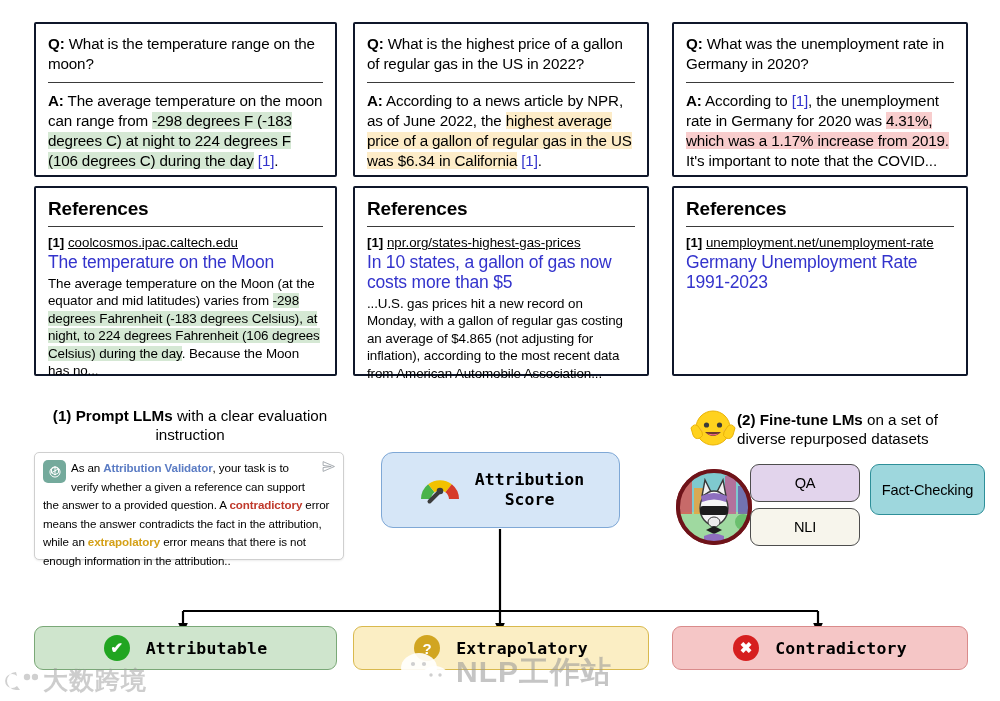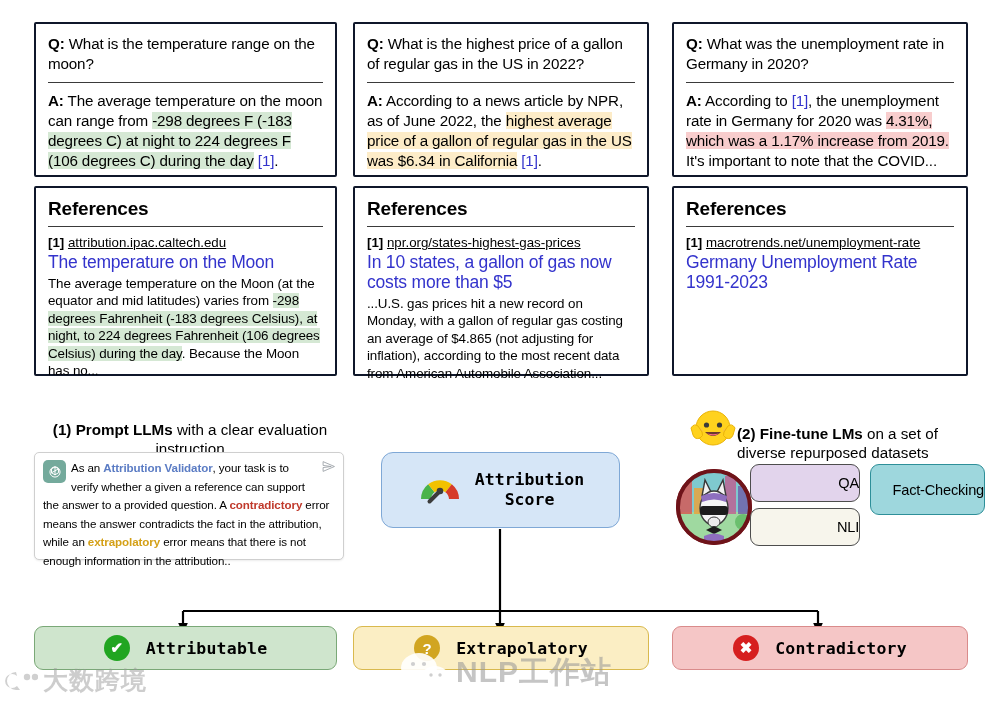--- a/index.html
+++ b/index.html
@@ -81,21 +81,20 @@
     margin: 0;
     letter-spacing: -0.1px;
   }
 
   
   .step-caption {
     position: absolute;
     font-size: 15.2px;
     line-height: 19px;
     text-align: center;
-    margin-top: 14px;
   }
   .step-caption .b { font-weight: bold; }
 
   
   #prompt-box {
     position: absolute;
     left: 34px;
     top: 452px;
     width: 310px;
     height: 108px;
@@ -160,21 +159,21 @@
   #llama-avatar {
     position: absolute;
     left: 673px; top: 466px;
     width: 82px; height: 82px;
   }
   .ds-tag {
     position: absolute;
     box-sizing: border-box;
     border-radius: 9px;
     border: 1.6px solid #4d4d4d;
-    display: flex; align-items: center; justify-content: flex-end;
+    display: flex; align-items: center; justify-content: center;
     font-size: 14.6px;
     letter-spacing: -0.2px;
   }
 
   
   .result-box {
     position: absolute;
     box-sizing: border-box;
     height: 44px;
     border-radius: 9px;
@@ -256,21 +255,21 @@
     <div class="qa-line qa-a">
       <b class="lbl">A:</b><span> According to </span><span class="cite">[1]</span><span>, the unemployment rate in Germany for 2020 was </span><span class="hl-red">4.31%, which was a 1.17% increase from 2019.</span><span> It's important to note that the COVID...</span>
     </div>
   </div>
 
   <div class="card ref-card" style="left:34px; top:186px; width:303px;">
     <div class="ref-title">References</div>
     <hr class="ref-rule">
     <div class="ref-url">
       <b>[1]</b>
-      <span class="u">attribution.ipac.caltech.edu</span>
+      <span class="u">coolcosmos.ipac.caltech.edu</span>
     </div>
     <div class="ref-headline">The temperature on the Moon</div>
     <div class="ref-body">
       <span>The average temperature on the Moon (at the equator and mid latitudes) varies from </span><span class="hl-green">-298 degrees Fahrenheit (-183 degrees Celsius), at night, to 224 degrees Fahrenheit (106 degrees Celsius) during the day</span><span>. Because the Moon has no...</span>
     </div>
   </div>
 
   <div class="card ref-card" style="left:353px; top:186px; width:296px;">
     <div class="ref-title">References</div>
     <hr class="ref-rule">
@@ -282,21 +281,21 @@
     <div class="ref-body">
       <span>...U.S. gas prices hit a new record on Monday, with a gallon of regular gas costing an average of $4.865 (not adjusting for inflation), according to the most recent data from American Automobile Association...</span>
     </div>
   </div>
 
   <div class="card ref-card" style="left:672px; top:186px; width:296px;">
     <div class="ref-title">References</div>
     <hr class="ref-rule">
     <div class="ref-url">
       <b>[1]</b>
-      <span class="u">macrotrends.net/unemployment-rate</span>
+      <span class="u">unemployment.net/unemployment-rate</span>
     </div>
     <div class="ref-headline">Germany Unemployment Rate 1991-2023</div>
   </div>
 
   <div class="step-caption" style="left:34px; top:406px; width:312px;">
     <span class="b">(1)</span>
     <span class="b">Prompt LLMs</span><span> with a clear evaluation instruction</span>
   </div>
 
   <div id="prompt-box">

